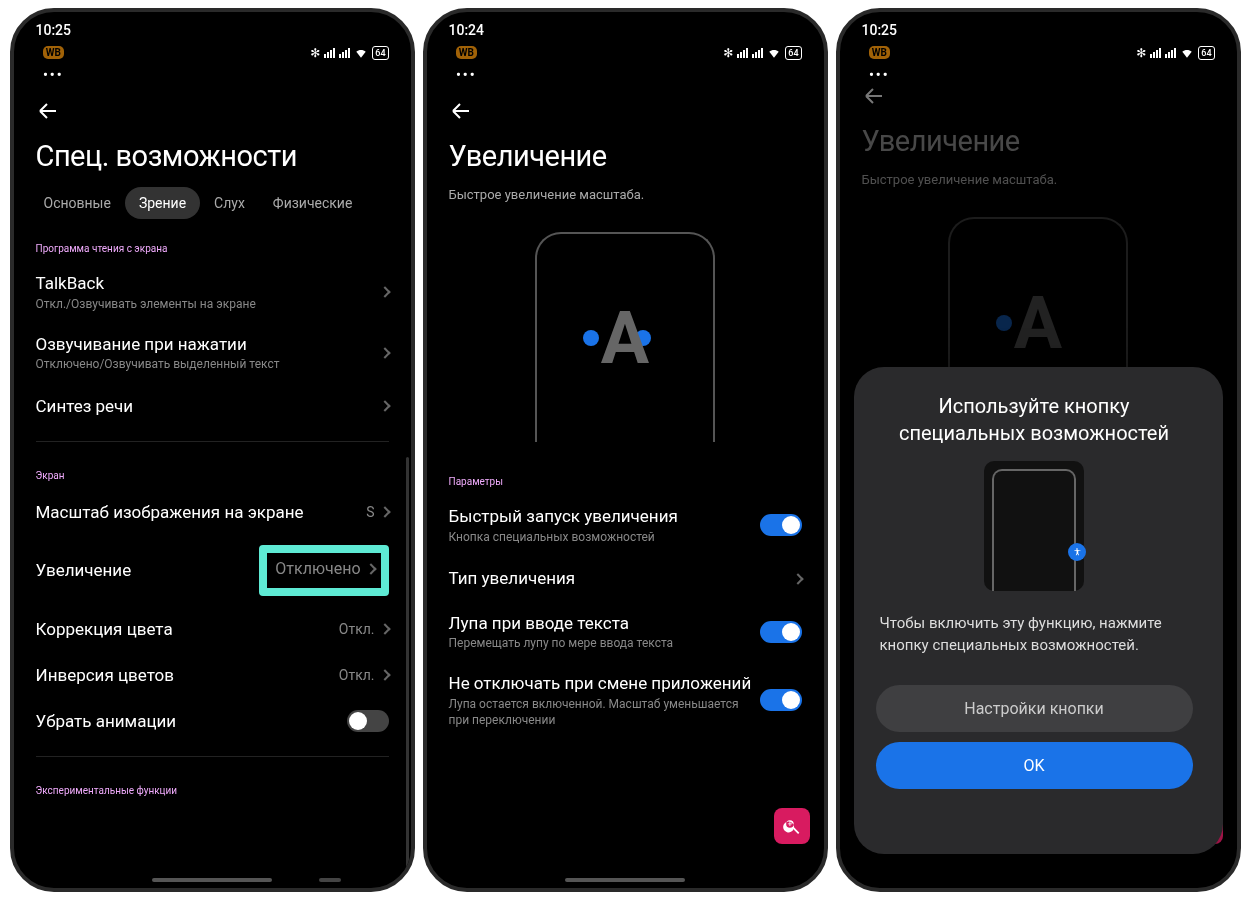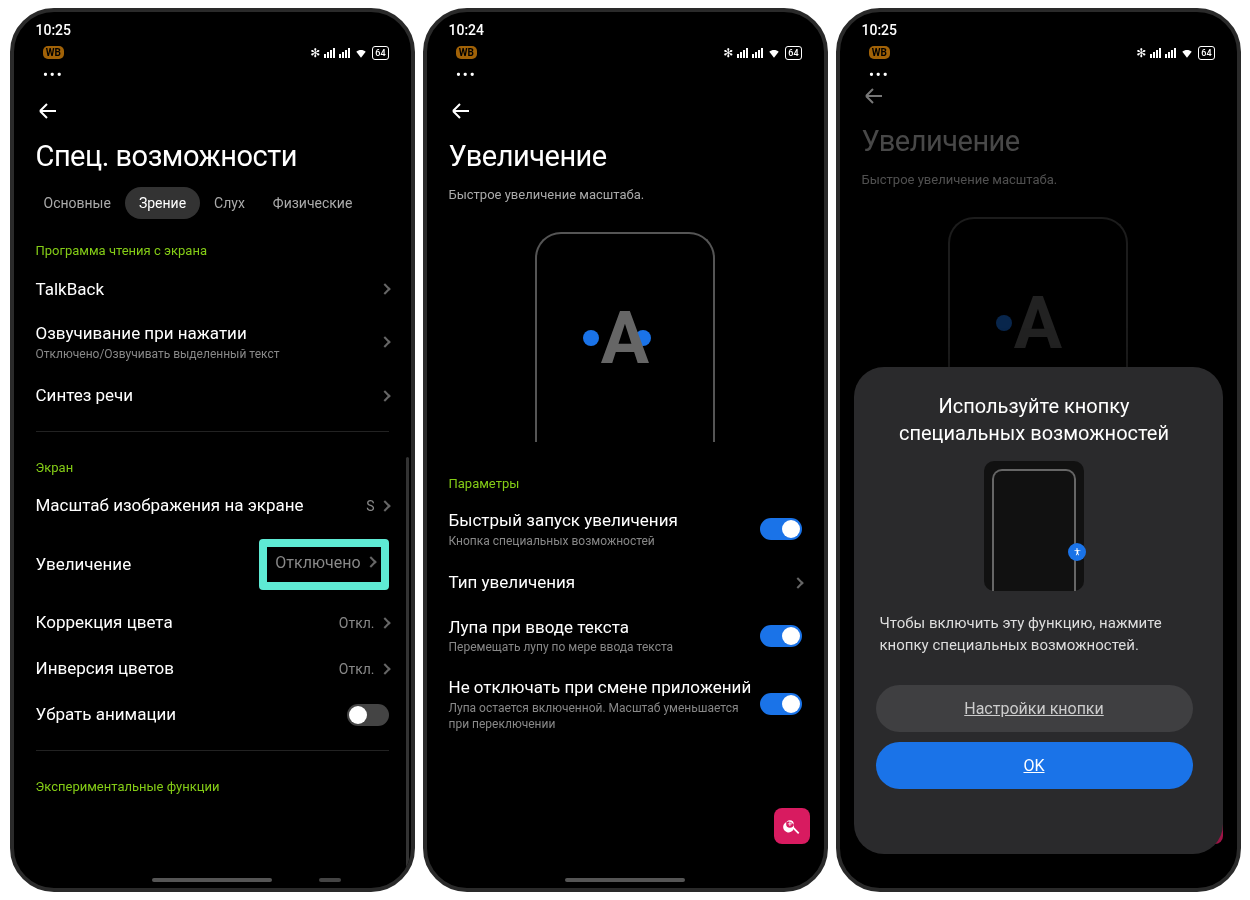--- a/index.html
+++ b/index.html
@@ -88,22 +88,22 @@
     background: #333;
     color: #fff;
   }
   .content {
     padding: 0 22px;
     height: calc(100% - 200px);
     overflow: hidden;
     position: relative;
   }
   .section-header {
-    font-size: 13px;
-    color: #84cc16;
+    font-size: 10px;
+    color: #f0abfc;
     padding: 16px 0 8px 0;
   }
   .divider {
     border: none;
     border-top: 1px solid #222;
     margin: 12px 0;
   }
   .list-item {
     display: flex;
     align-items: center;
@@ -270,21 +270,20 @@
     line-height: 1.45;
     padding: 4px 4px 18px 4px;
   }
   .dialog-btn {
     width: 100%;
     padding: 14px;
     border-radius: 24px;
     text-align: center;
     font-size: 16px;
     margin-top: 10px;
-    text-decoration: underline;
   }
   .dialog-btn.secondary { background: #3f3f41; color: #ccc; }
   .dialog-btn.primary { background: #1a73e8; color: #fff; }
 
   .sig { display: inline-flex; align-items: flex-end; gap: 1px; }
   .sig span { width: 2px; background: #fff; display: inline-block; }
   .sig span:nth-child(1){height:4px} .sig span:nth-child(2){height:6px}
   .sig span:nth-child(3){height:8px} .sig span:nth-child(4){height:10px}
   .wifi { width:14px; height:14px; }
 </style>
@@ -330,20 +329,21 @@
     <div class="tab">Слух</div>
     <div class="tab">Физические</div>
   </div>
   <div class="content">
     <div class="scrollbar-ind"></div>
     <div class="section-header">Программа чтения с экрана</div>
 
     <div class="list-item">
       <div class="item-main">
         <div class="item-title">TalkBack</div>
+        <div class="item-sub">Откл./Озвучивать элементы на экране</div>
       </div>
       <div class="item-right">
           <span class="chev"></span>
         </div>
     </div>
 
     <div class="list-item">
       <div class="item-main">
         <div class="item-title">Озвучивание при нажатии</div>
         <div class="item-sub">Отключено/Озвучивать выделенный текст</div>

